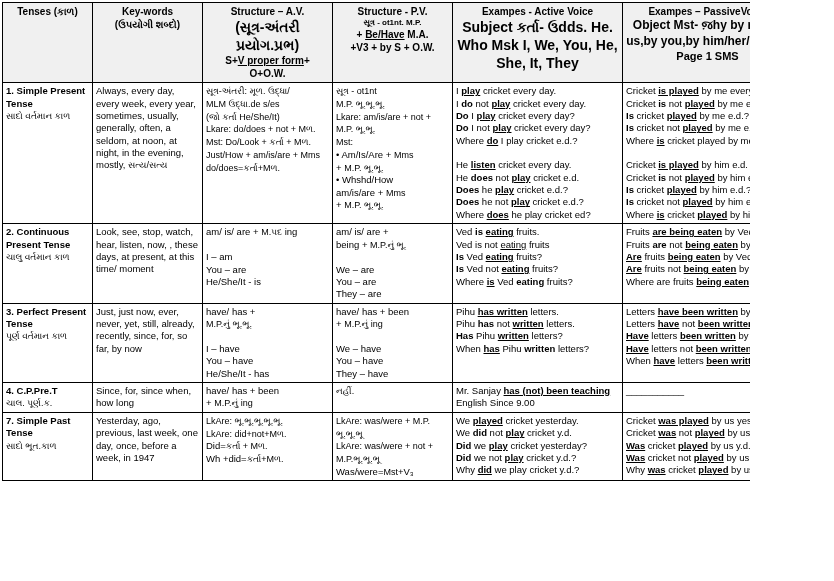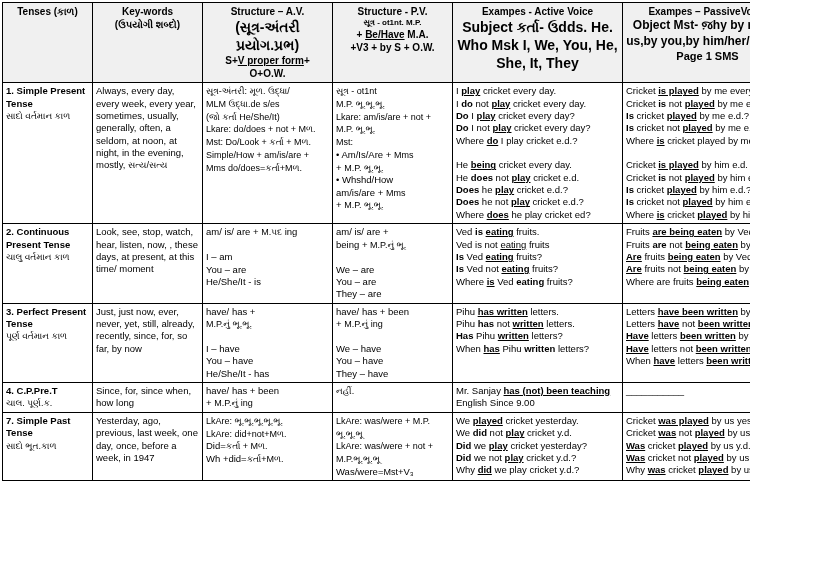--- a/index.html
+++ b/index.html
@@ -102,41 +102,41 @@
         </td>
         <td>
           Always, every day, every week, every year, sometimes, usually, generally, often, a seldom, at noon, at night, in the evening, mostly, <span class="gujarati">સત્ય/સત્ય</span>
         </td>
         <td>
           <span class="gujarati">સૂત્ર-અંતરી: મૂળ. ઉદ્ધા/</span><br>
           <span class="gujarati">MLM ઉદ્ધા.de s/es</span><br>
           <span class="gujarati">(જો કર્તા He/She/It)</span><br>
           <span class="gujarati">Lkare: do/does + not + Mળ.</span><br>
           <span class="gujarati">Mst: Do/Look + કર્તા + Mળ.</span><br>
-          <span class="gujarati">Simple/How + am/is/are + Mms do/does=કર્તા+Mળ.</span>
+          <span class="gujarati">Just/How + am/is/are + Mms do/does=કર્તા+Mળ.</span>
         </td>
         <td>
           <span class="gujarati">સૂત્ર - ot1nt</span><br>
           <span class="gujarati">M.P. ભૂ.ભૂ.ભૂ.</span><br>
           <span class="gujarati">Lkare: am/is/are + not + M.P. ભૂ.ભૂ.</span><br>
           <span class="gujarati">Mst:</span><br>
           • Am/Is/Are + <span class="gujarati">Mms</span><br>
           + <span class="gujarati">M.P. ભૂ.ભૂ.</span><br>
           • Whshd/How<br>
           am/is/are + <span class="gujarati">Mms</span><br>
           + <span class="gujarati">M.P. ભૂ.ભૂ.</span>
         </td>
         <td>
           I <u><b>play</b></u> cricket every day.<br>
           I <b>do</b> not <u><b>play</b></u> cricket every day.<br>
           <b>Do</b> I <u><b>play</b></u> cricket every day?<br>
           <b>Do</b> I not <u><b>play</b></u> cricket every day?<br>
           Where <u><b>do</b></u> I play cricket e.d.?<br>
           <br>
-          He <u><b>being</b></u> cricket every day.<br>
+          He <u><b>listen</b></u> cricket every day.<br>
           He <b>does</b> not <u><b>play</b></u> cricket e.d.<br>
           <b>Does</b> he <u><b>play</b></u> cricket e.d.?<br>
           <b>Does</b> he not <u><b>play</b></u> cricket e.d.?<br>
           Where <u><b>does</b></u> he play cricket ed?
         </td>
         <td>
           Cricket <u><b>is played</b></u> by me every day.<br>
           Cricket <b>is</b> not <u><b>played</b></u> by me e.d.<br>
           <b>Is</b> cricket <u><b>played</b></u> by me e.d.?<br>
           <b>Is</b> cricket not <u><b>played</b></u> by me e.d.?<br>

